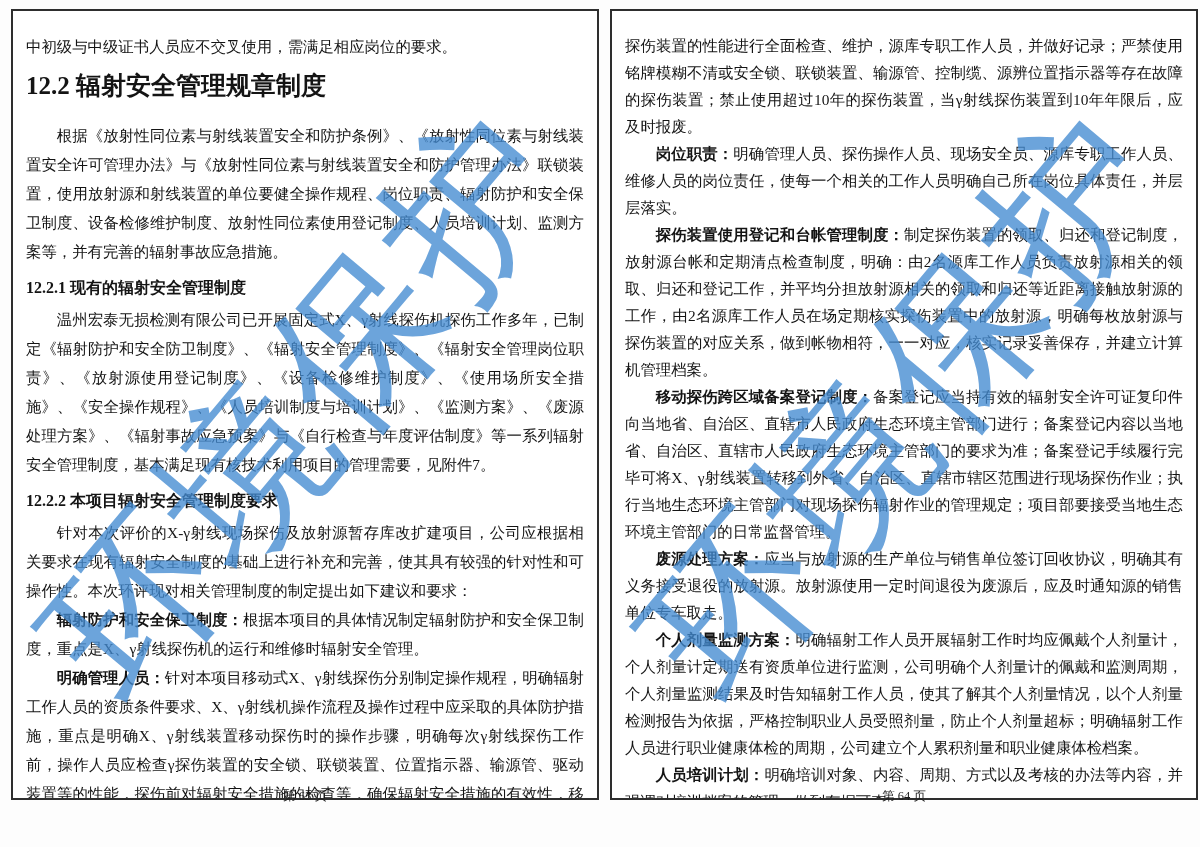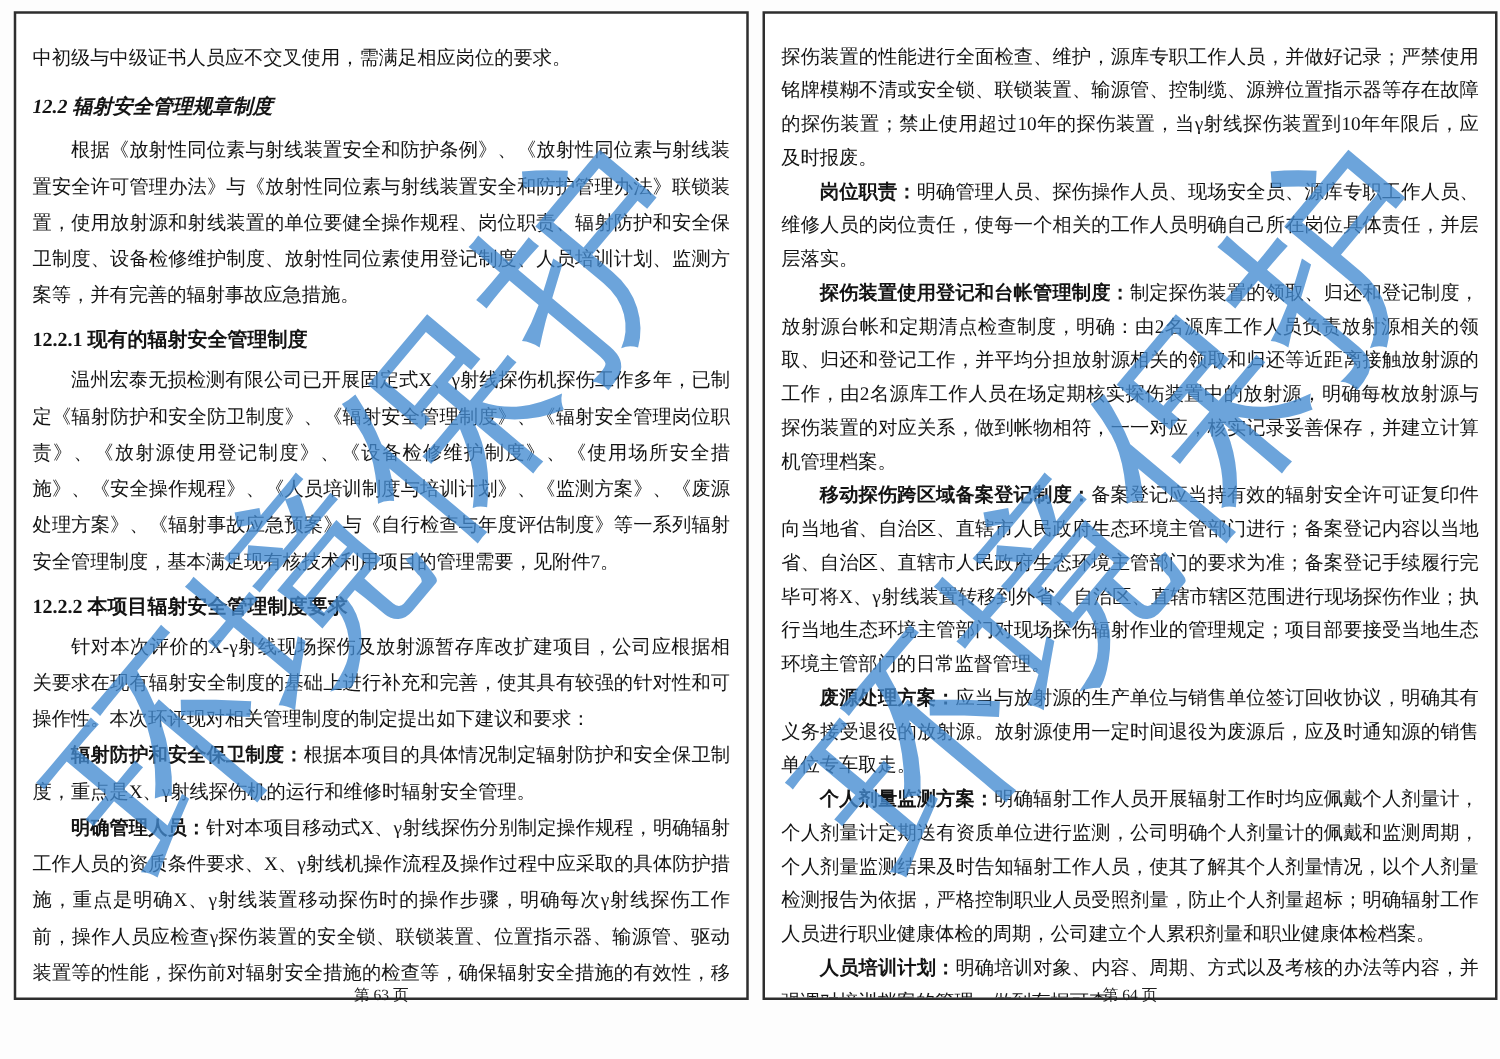--- a/index.html
+++ b/index.html
@@ -12,21 +12,21 @@
     border:2px solid #2e2e2e;background:#ffffff;box-sizing:border-box;overflow:hidden;
   }
   .page-left{left:11px;}
   .page-right{left:610px;}
   .content{position:relative;z-index:1;padding:21px 13px 0 13px;}
   .content p{margin:0;font-size:15.4px;text-align:justify;}
   .page-left  .content p{line-height:29px;}
   .page-right .content p{line-height:27px;}
   .indent{text-indent:2em;}
   .lead{font-weight:bold;}
-  .h1{font-size:16px;font-weight:bold;line-height:30px;margin:10px 0 5px 0;font-style:italic;}
+  .h1{font-size:25px;font-weight:bold;line-height:30px;margin:10px 0 20px 0;}
   .h2{font-size:16px;font-weight:bold;line-height:28px;margin:8px 0 3px 0;}
   .watermark{
     position:absolute;left:50%;top:50%;
     transform:translate(-50%,-50%) rotate(-50deg);
     font-size:168px;line-height:1;white-space:nowrap;letter-spacing:6px;
     color:rgba(67,139,209,0.78);z-index:2;pointer-events:none;user-select:none;
     font-family:"Liberation Serif","DejaVu Serif",serif;
   }
   .footer{
     position:absolute;top:788px;width:588px;text-align:center;

